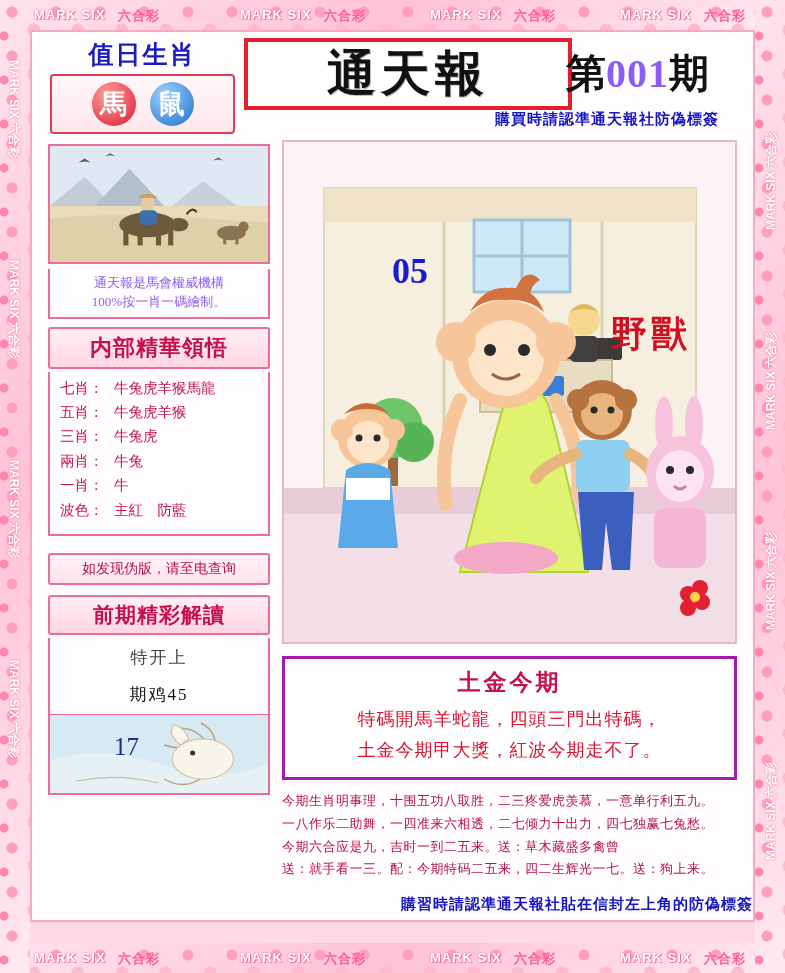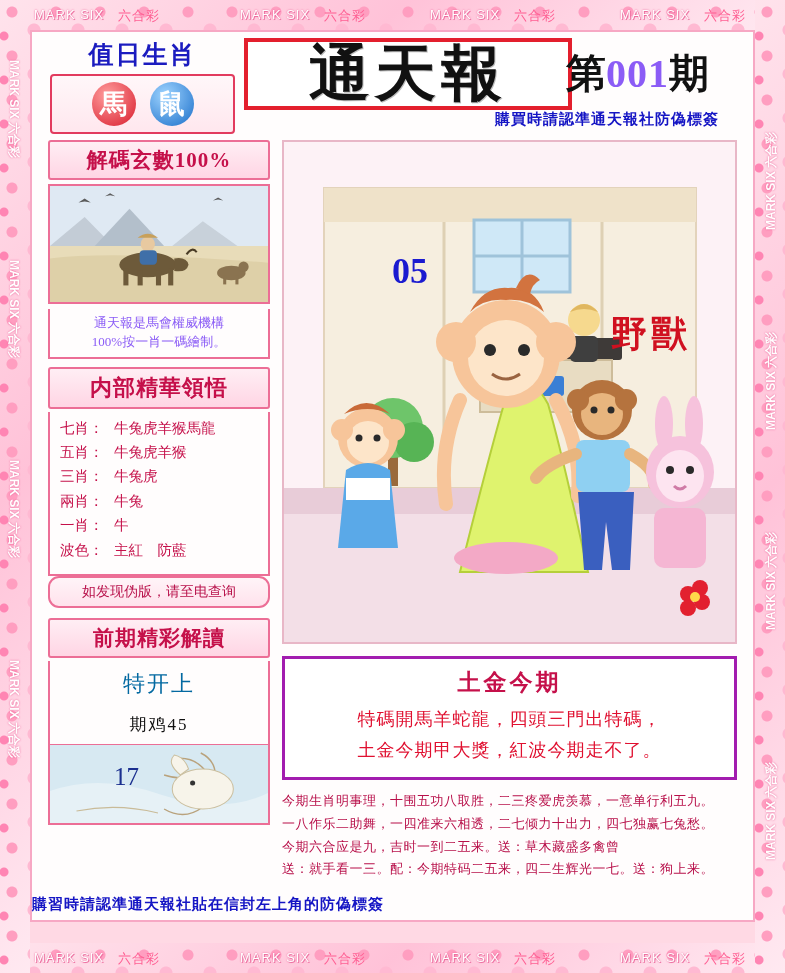--- a/index.html
+++ b/index.html
@@ -31,21 +31,21 @@
     background-size: 44px 44px, 44px 44px, 44px 44px, 100% 100%;
   }
   #band-top    { left:0; top:0; width:785px; height:30px; }
   #band-bottom { left:0; bottom:0; width:785px; height:30px; }
   #band-left   { left:0; top:0; width:30px; height:973px; }
   #band-right  { right:0; top:0; width:30px; height:973px; }
 
   .marktext {
     position:absolute;
     font-family:"Liberation Sans", sans-serif;
-    font-weight:normal;
+    font-weight:bold;
     color:#ffffff;
     text-shadow: 0 0 2px #e8558f, 1px 1px 0 #ef79a7;
     letter-spacing:1px;
     white-space:nowrap;
     text-align:right;
   }
   #band-top .marktext, #band-bottom .marktext { font-size:13px; top:7px; }
   .mt-cn { color:#ff5f93; text-shadow:none; font-family:"Liberation Serif",serif; }
 
   .side-mark {
@@ -93,21 +93,21 @@
   .z-red  { background:radial-gradient(circle at 35% 30%, #ff9d9d, #d81c2c); }
   .z-blue { background:radial-gradient(circle at 35% 30%, #9fd4ff, #1a6ec9); }
 
   #title-box {
     position:absolute; left:212px; top:6px; width:320px; height:64px;
     border:4px solid #e31f2d; background:#ffffff;
   }
   #title-text {
     width:100%; height:100%;
     display:flex; align-items:center; justify-content:center;
-    font-size:61px; font-weight:bold; color:#111111;
+    font-size:49px; font-weight:bold; color:#111111;
     letter-spacing:5px; font-family:"Liberation Serif", serif;
     text-shadow: 1px 1px 0 #bdbdbd;
   }
   #issue {
     position:absolute; left:534px; top:14px;
     font-size:40px; font-weight:bold; color:#111111;
     font-family:"Liberation Serif", serif; white-space:nowrap;
   }
   #issue .num { color:#8b5cf6; letter-spacing:1px; }
 
@@ -146,32 +146,32 @@
     margin-top:3px; border:2px solid #ec6e96; border-top:none;
     padding:8px 6px 8px 10px;
   }
   .nb-row {
     display:flex; font-size:14.5px; color:#c5104a; margin-bottom:7px; line-height:1.2;
   }
   .nb-k { width:54px; flex:0 0 54px; }
   .nb-v { flex:1; }
 
   #warn {
-    margin-top:0; border:2px solid #ec6e96; border-radius:11px;
+    margin-top:17px; border:2px solid #ec6e96; border-radius:3px;
     background:linear-gradient(#fff4f8,#ffe2ec);
     text-align:center; padding:5px 0; font-size:14px; color:#b8104a;
   }
 
   #qianqi-head { margin-top:10px; font-size:21px; }
 
   #qianqi-box {
     margin-top:3px; border:2px solid #ec6e96; border-top:none;
     padding:8px 0 0 0; text-align:center;
   }
-  .qq-line1 { font-size:22px; color:#0369a1; letter-spacing:2px; }
+  .qq-line1 { font-size:17px; color:#404040; letter-spacing:2px; }
   .qq-line2 { font-size:17px; color:#111; margin-top:14px; letter-spacing:2px; }
 
   #pic2 {
     margin-top:8px; height:78px;
     background:linear-gradient(#cfe6f2 0%, #e8f2f7 60%, #ddeaf0 100%);
     border-top:1px solid #ec6e96; position:relative; overflow:hidden;
   }
   #pic2-num {
     position:absolute; left:64px; top:18px; font-size:25px; color:#1b2f8f;
     font-family:"Liberation Serif", serif;
@@ -209,21 +209,21 @@
   }
 
   #verses { margin-top:10px; }
   .vs {
     font-size:13px; color:#b8104a; line-height:1.75; letter-spacing:0.5px;
     white-space:nowrap;
   }
 
   
   #bottom-note {
-    position:absolute; left:0; bottom:6px; width:721px; text-align:left;
+    position:absolute; left:0; bottom:6px; width:721px; text-align:right;
     font-size:15px; font-weight:bold; color:#1515c4; letter-spacing:1px;
   }
 </style>
 </head>
 <body>
 
 <div id="page">
 
   <div class="frame-band" id="band-top">
     <span class="marktext" style="left:34px;">MARK SIX</span>
@@ -279,21 +279,20 @@
 
       <div id="issue">
         <span>第</span><span class="num">001</span><span>期</span>
       </div>
 
       <div id="buy-note">購買時請認準通天報社防偽標簽</div>
     </div>
 
     <div id="left-col">
 
-      <div class="pink-head">解碼玄數100%</div>
 
       <div id="pic1">
         <svg width="100%" height="100%" viewBox="0 0 214 112" preserveAspectRatio="none">
           <rect x="0" y="0" width="214" height="58" fill="#dfe9f3"></rect>
           <rect x="0" y="58" width="214" height="54" fill="#e8dcb9"></rect>
           <path d="M0 58 L34 30 L62 58 Z" fill="#c3ccd6"></path>
           <path d="M44 58 L78 22 L112 58 Z" fill="#b3bfcb"></path>
           <path d="M120 58 L150 34 L184 58 Z" fill="#c8d1da"></path>
           <path d="M0 70 Q60 62 214 74 L214 112 L0 112 Z" fill="#ded0a8"></path>
           <g fill="#6d5a3a">

